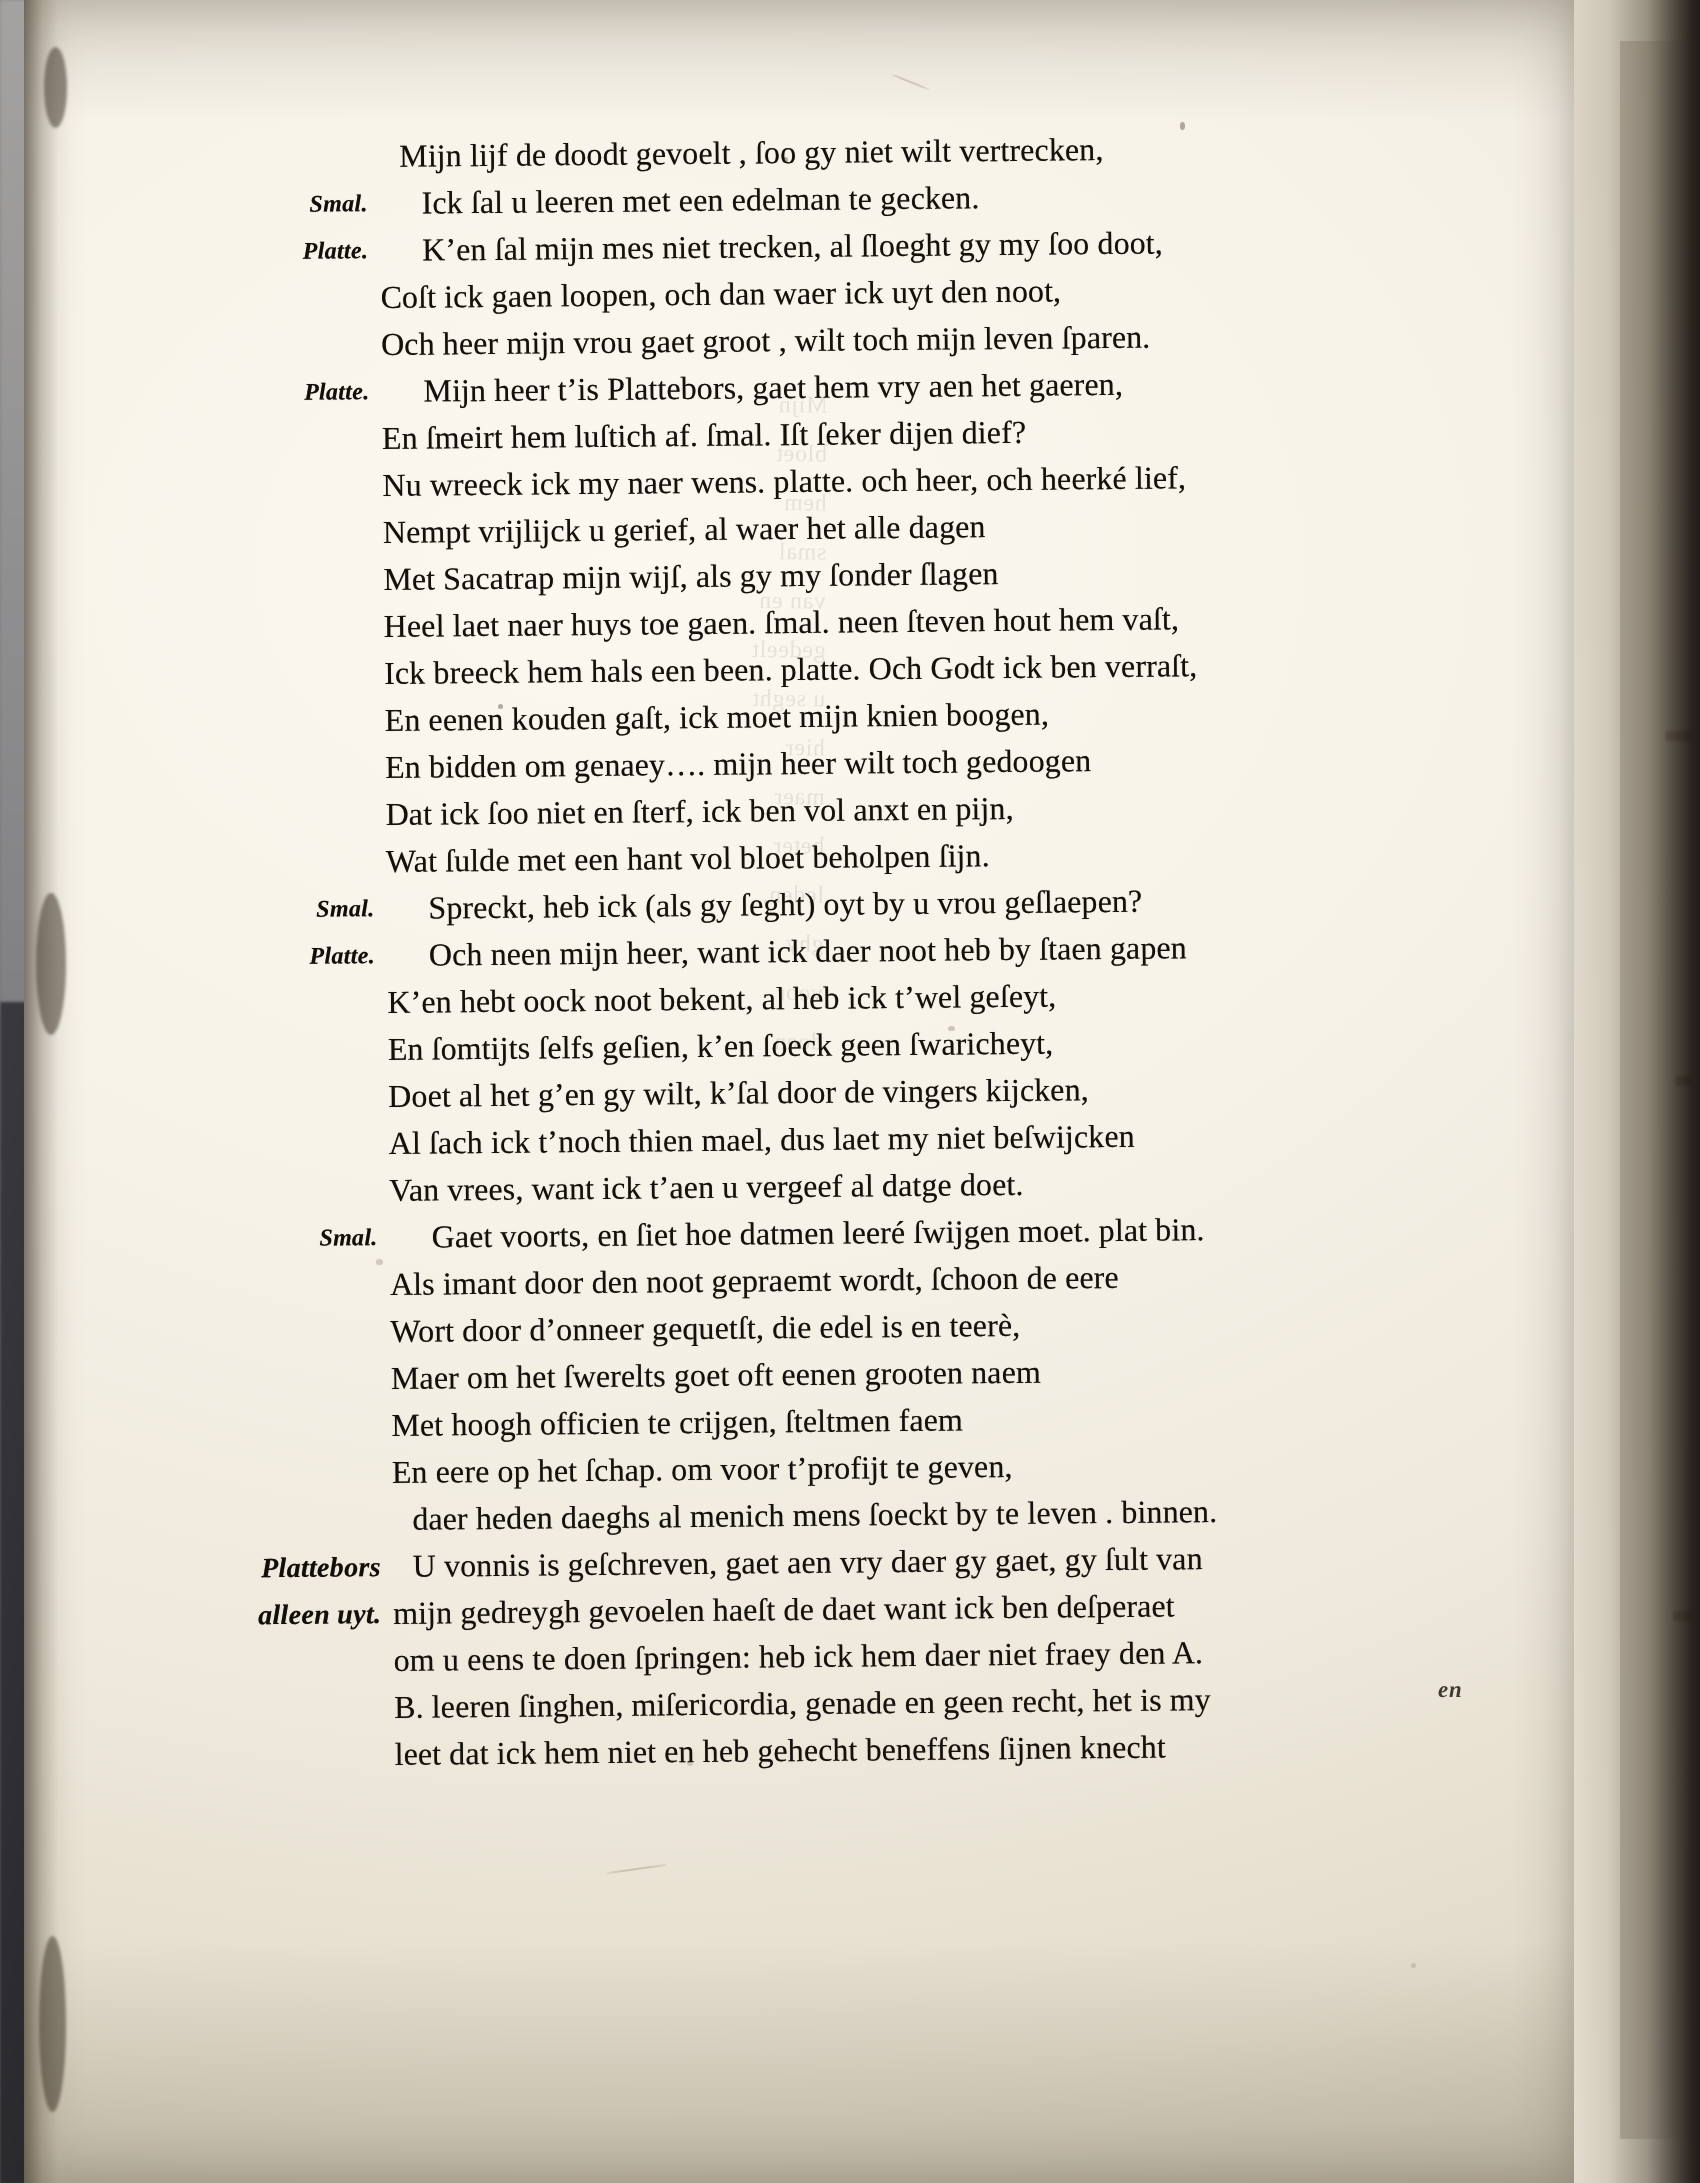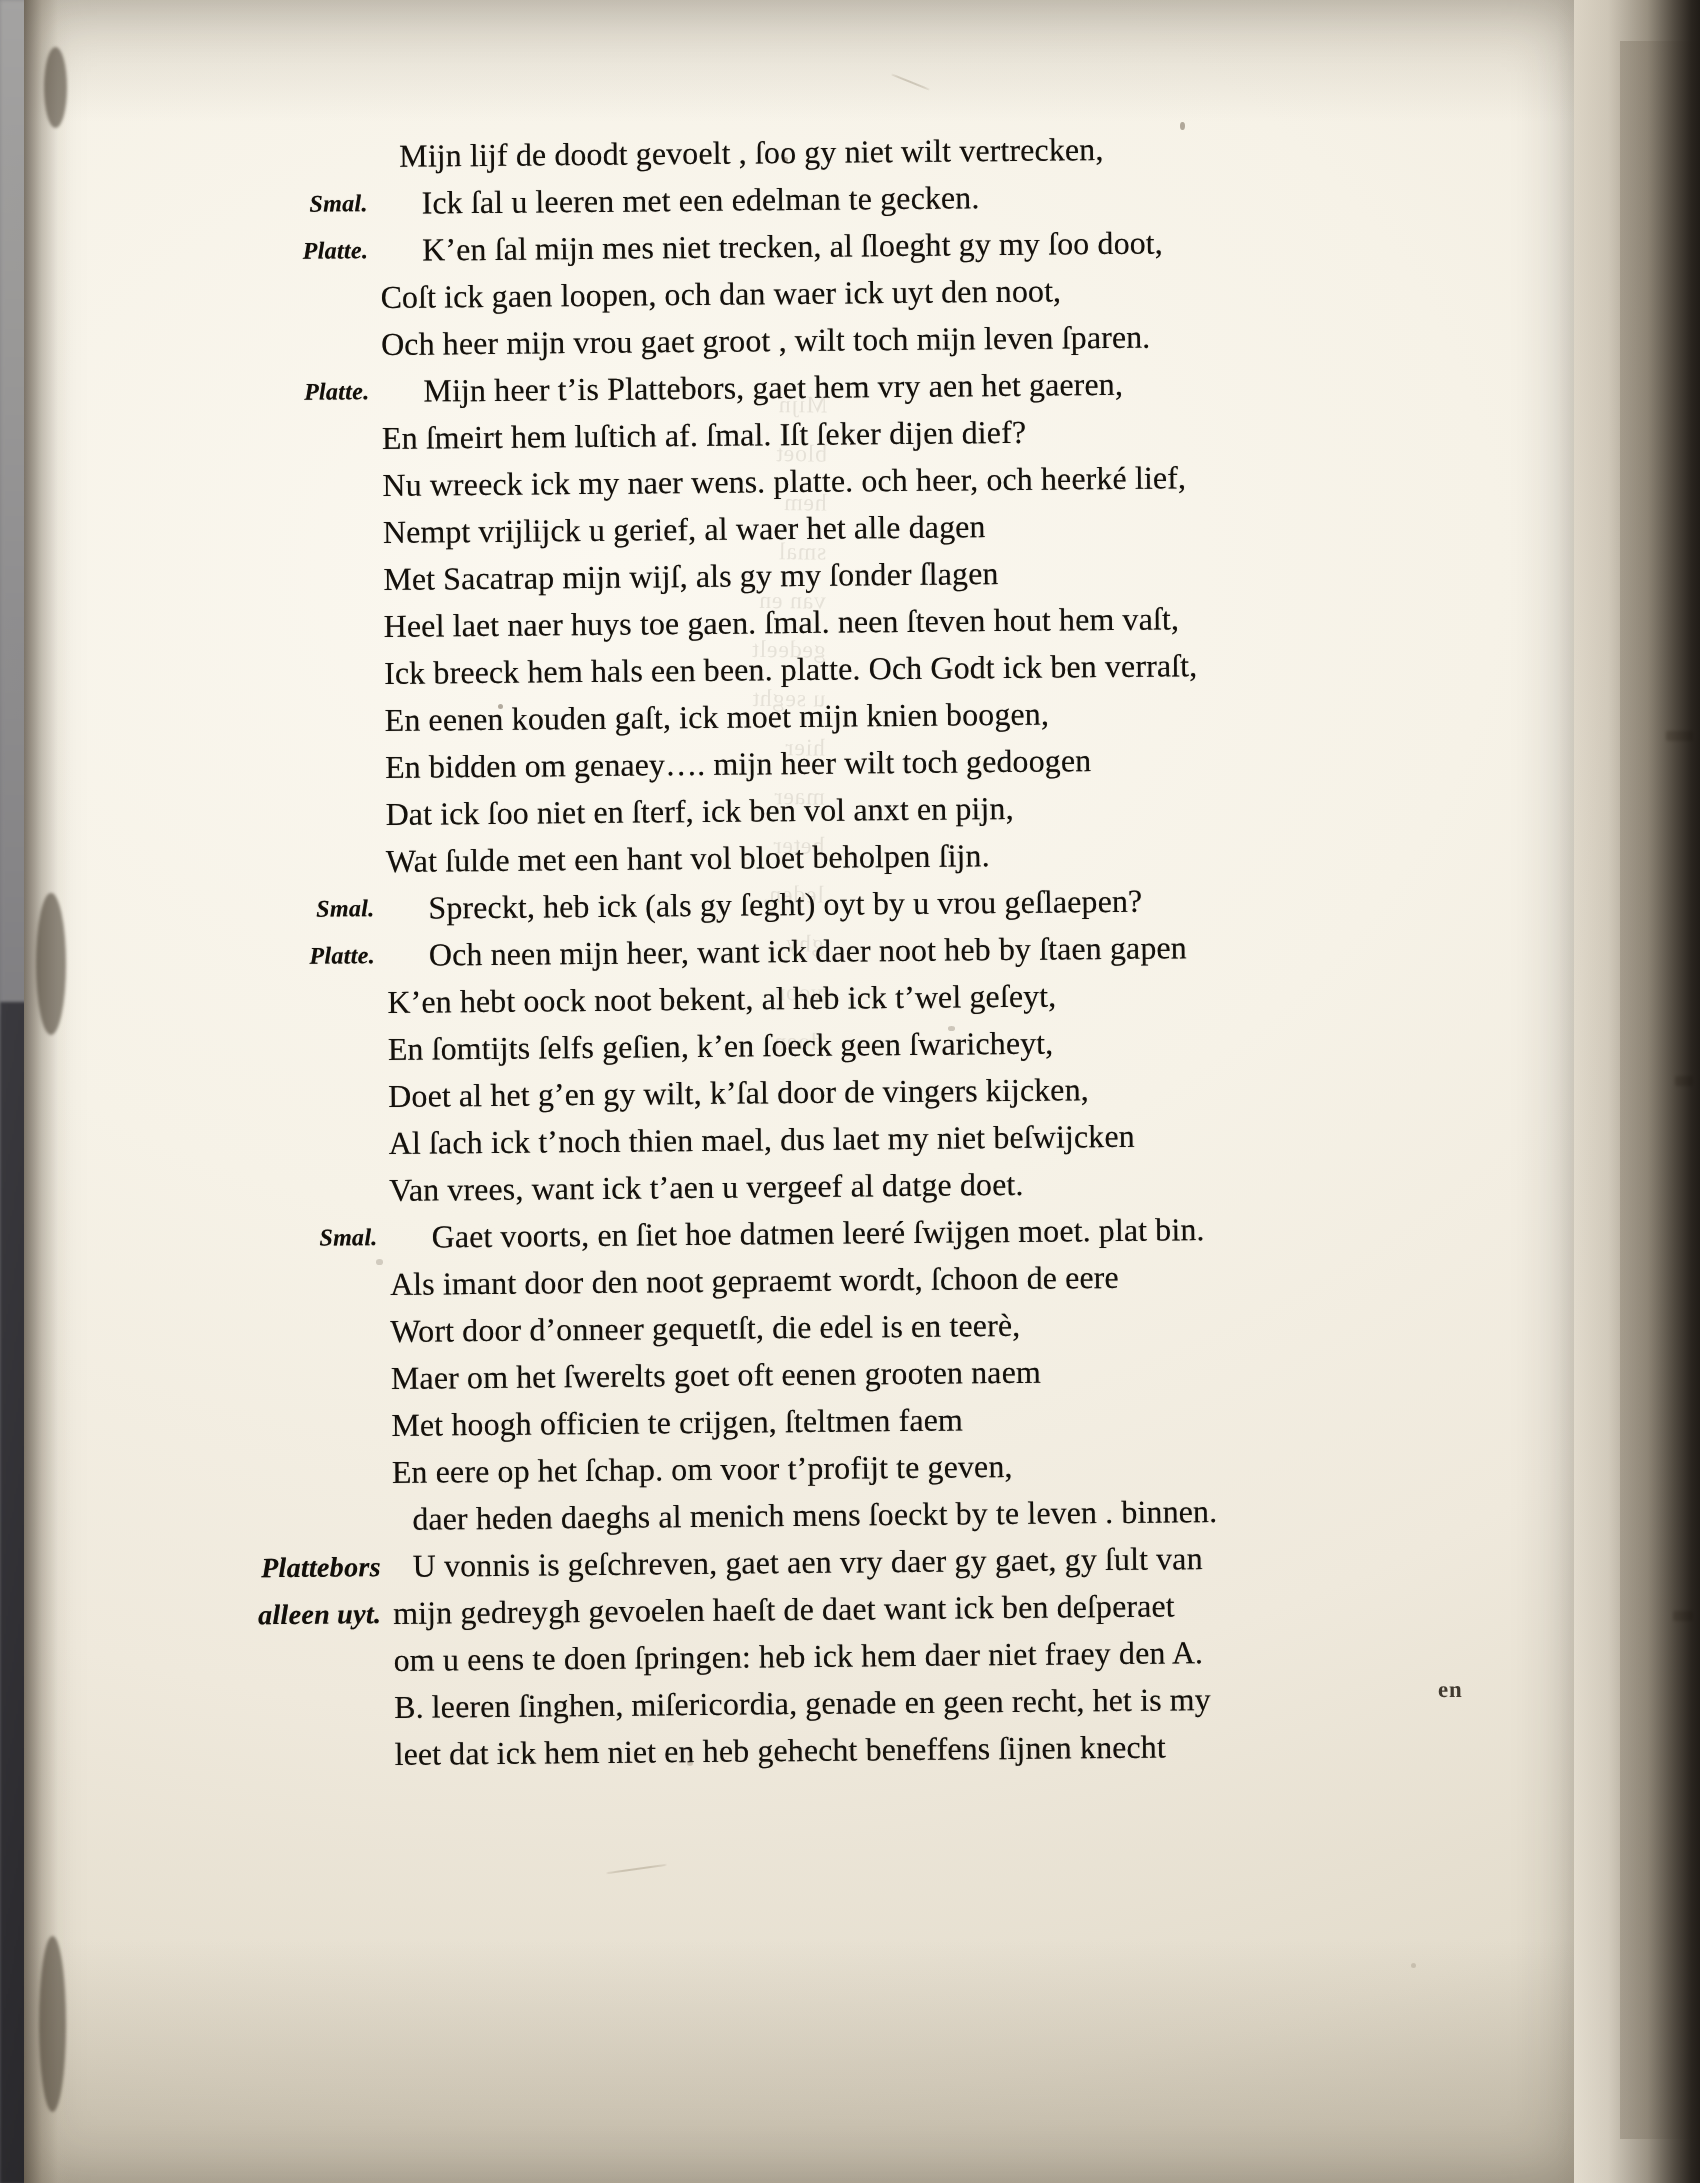--- a/index.html
+++ b/index.html
@@ -182,20 +182,21 @@
   .indent-1 { padding-left: 20px; }
   .indent-2 { padding-left: 42px; }
 
   
   .catchword {
     position: absolute;
     left: 1438px;
     top: 1677px;
     font-size: 23px;
     font-weight: bold;
+    font-style: italic;
     color: #241d14;
     transform: rotate(-0.5deg);
     opacity: .85;
     letter-spacing: 0.7px;
     text-align: right;
   }
 
   
   .speck {
     position: absolute;

